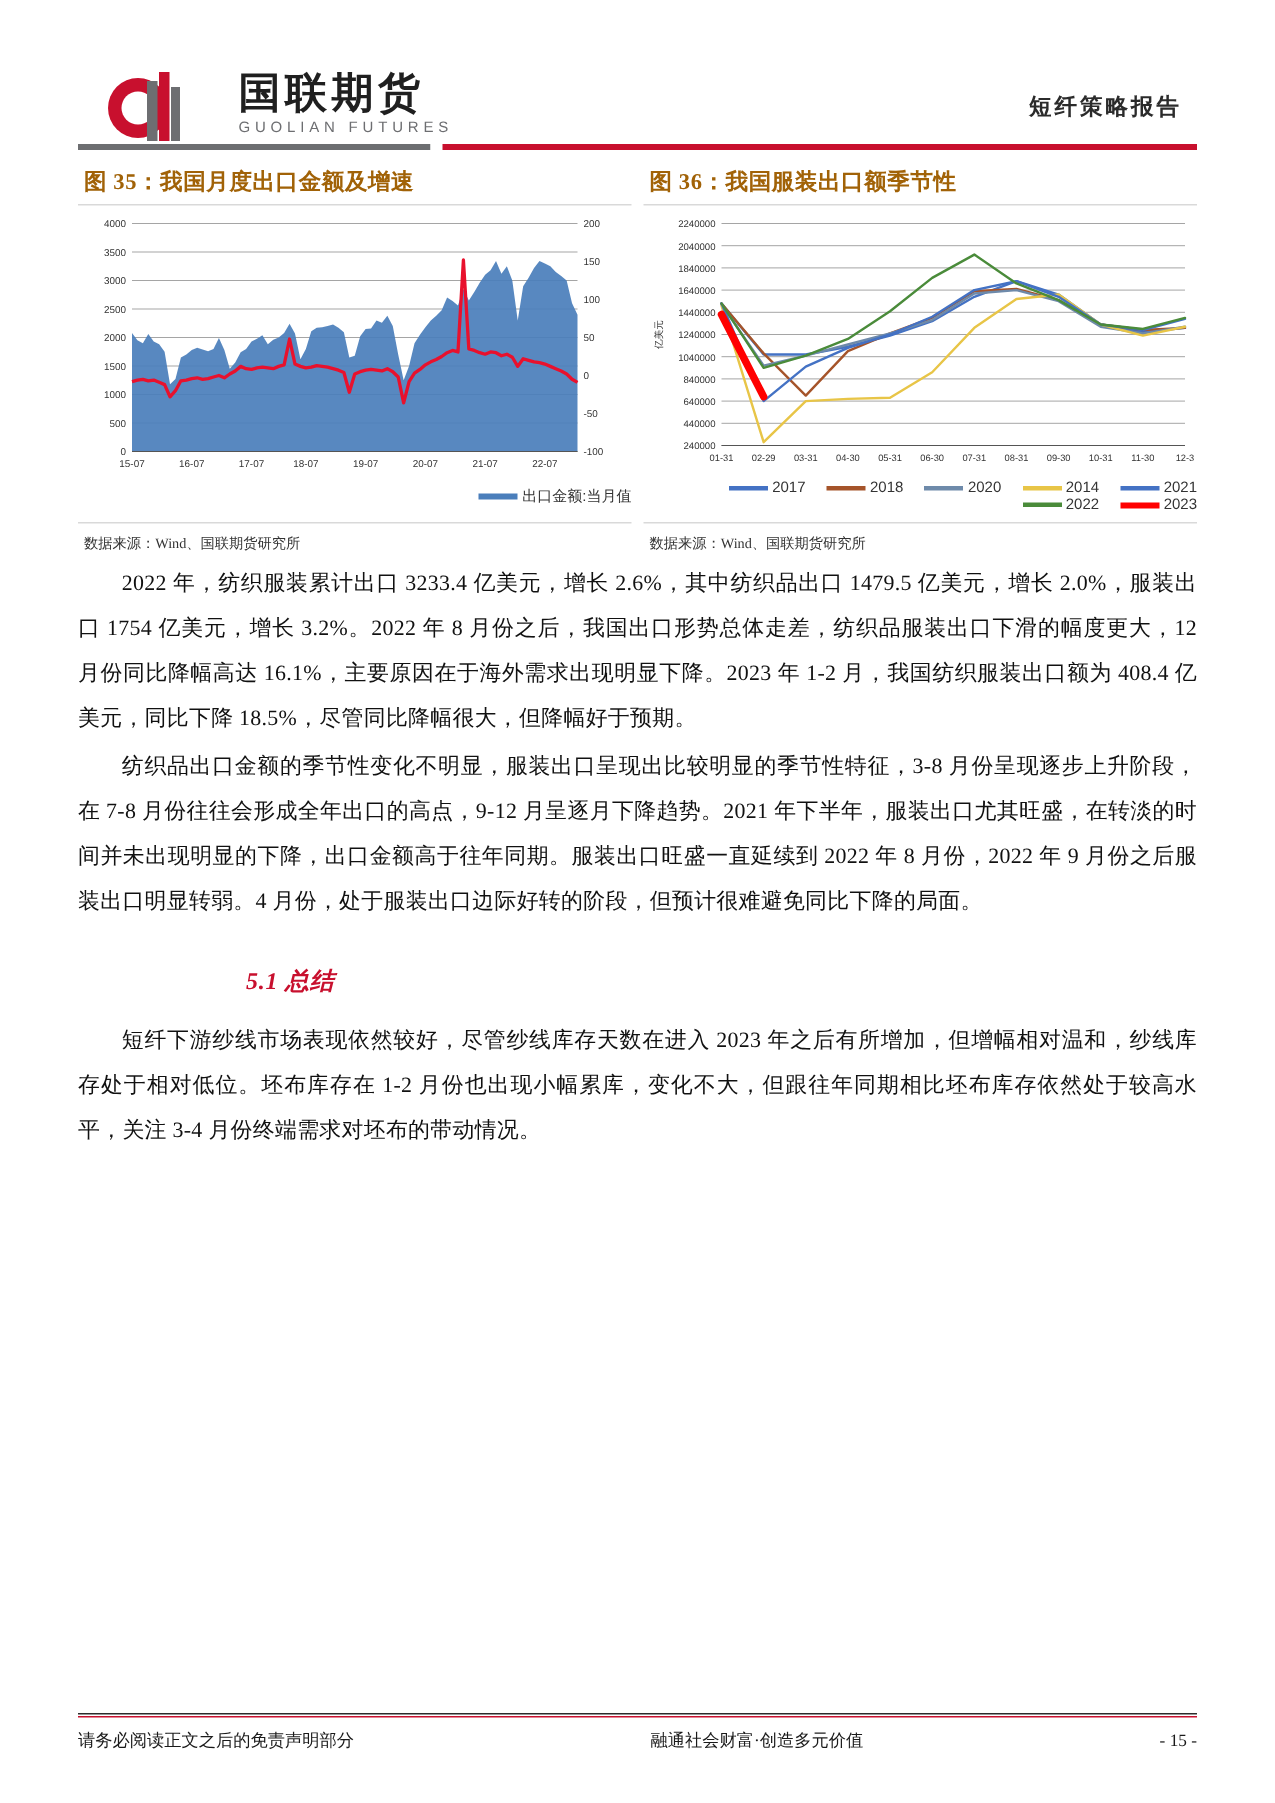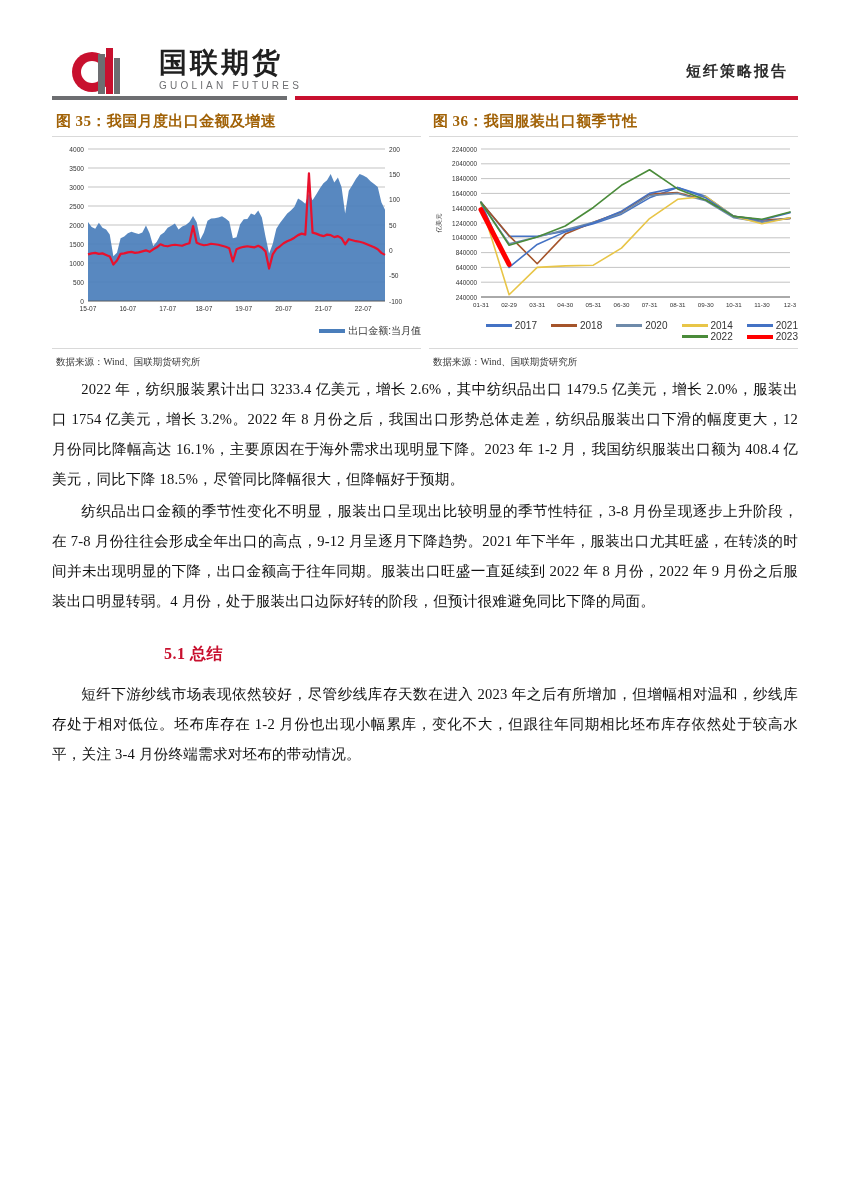--- a/index.html
+++ b/index.html
@@ -86,20 +86,21 @@
     color:#c8102e;
     letter-spacing:1px;
   }
   h3.subsec{
     margin:28px 0 14px 0;
     padding-left:112px;
     font-size:16px;
     font-weight:bold;
     color:#c8102e;
     letter-spacing:.5px;
+    font-style:italic;
   }
 
   
   .footer{position:absolute;left:52px;bottom:34px;width:746px;}
   .footer-rule{width:746px;height:0;border-top:1.6px solid #2b2b2b;}
   .footer-rule2{width:746px;height:0;border-top:1px solid #c8102e;margin-top:1.5px;}
   .footer-row{display:flex;align-items:center;justify-content:space-between;margin-top:8px;font-size:11.5px;color:#1a1a1a;}
   .footer-left{flex:0 0 auto;}
   .footer-center{flex:1;text-align:center;}
   .footer-right{flex:0 0 auto;}
@@ -273,14 +274,23 @@
     </div>
   </div>
 
   <div class="content">
     <p class="para">2022 年，纺织服装累计出口 3233.4 亿美元，增长 2.6%，其中纺织品出口 1479.5 亿美元，增长 2.0%，服装出口 1754 亿美元，增长 3.2%。2022 年 8 月份之后，我国出口形势总体走差，纺织品服装出口下滑的幅度更大，12 月份同比降幅高达 16.1%，主要原因在于海外需求出现明显下降。2023 年 1-2 月，我国纺织服装出口额为 408.4 亿美元，同比下降 18.5%，尽管同比降幅很大，但降幅好于预期。</p>
     <p class="para">纺织品出口金额的季节性变化不明显，服装出口呈现出比较明显的季节性特征，3-8 月份呈现逐步上升阶段，在 7-8 月份往往会形成全年出口的高点，9-12 月呈逐月下降趋势。2021 年下半年，服装出口尤其旺盛，在转淡的时间并未出现明显的下降，出口金额高于往年同期。服装出口旺盛一直延续到 2022 年 8 月份，2022 年 9 月份之后服装出口明显转弱。4 月份，处于服装出口边际好转的阶段，但预计很难避免同比下降的局面。</p>
     <h3 class="subsec">5.1  总结</h3>
     <p class="para">短纤下游纱线市场表现依然较好，尽管纱线库存天数在进入 2023 年之后有所增加，但增幅相对温和，纱线库存处于相对低位。坯布库存在 1-2 月份也出现小幅累库，变化不大，但跟往年同期相比坯布库存依然处于较高水平，关注 3-4 月份终端需求对坯布的带动情况。</p>
   </div>
 
+  <div class="footer">
+    <div class="footer-rule"></div>
+    <div class="footer-rule2"></div>
+    <div class="footer-row">
+      <div class="footer-left">请务必阅读正文之后的免责声明部分</div>
+      <div class="footer-center">融通社会财富·创造多元价值</div>
+      <div class="footer-right">- 15 -</div>
+    </div>
+  </div>
 
 </div>
 
 </body></html>

